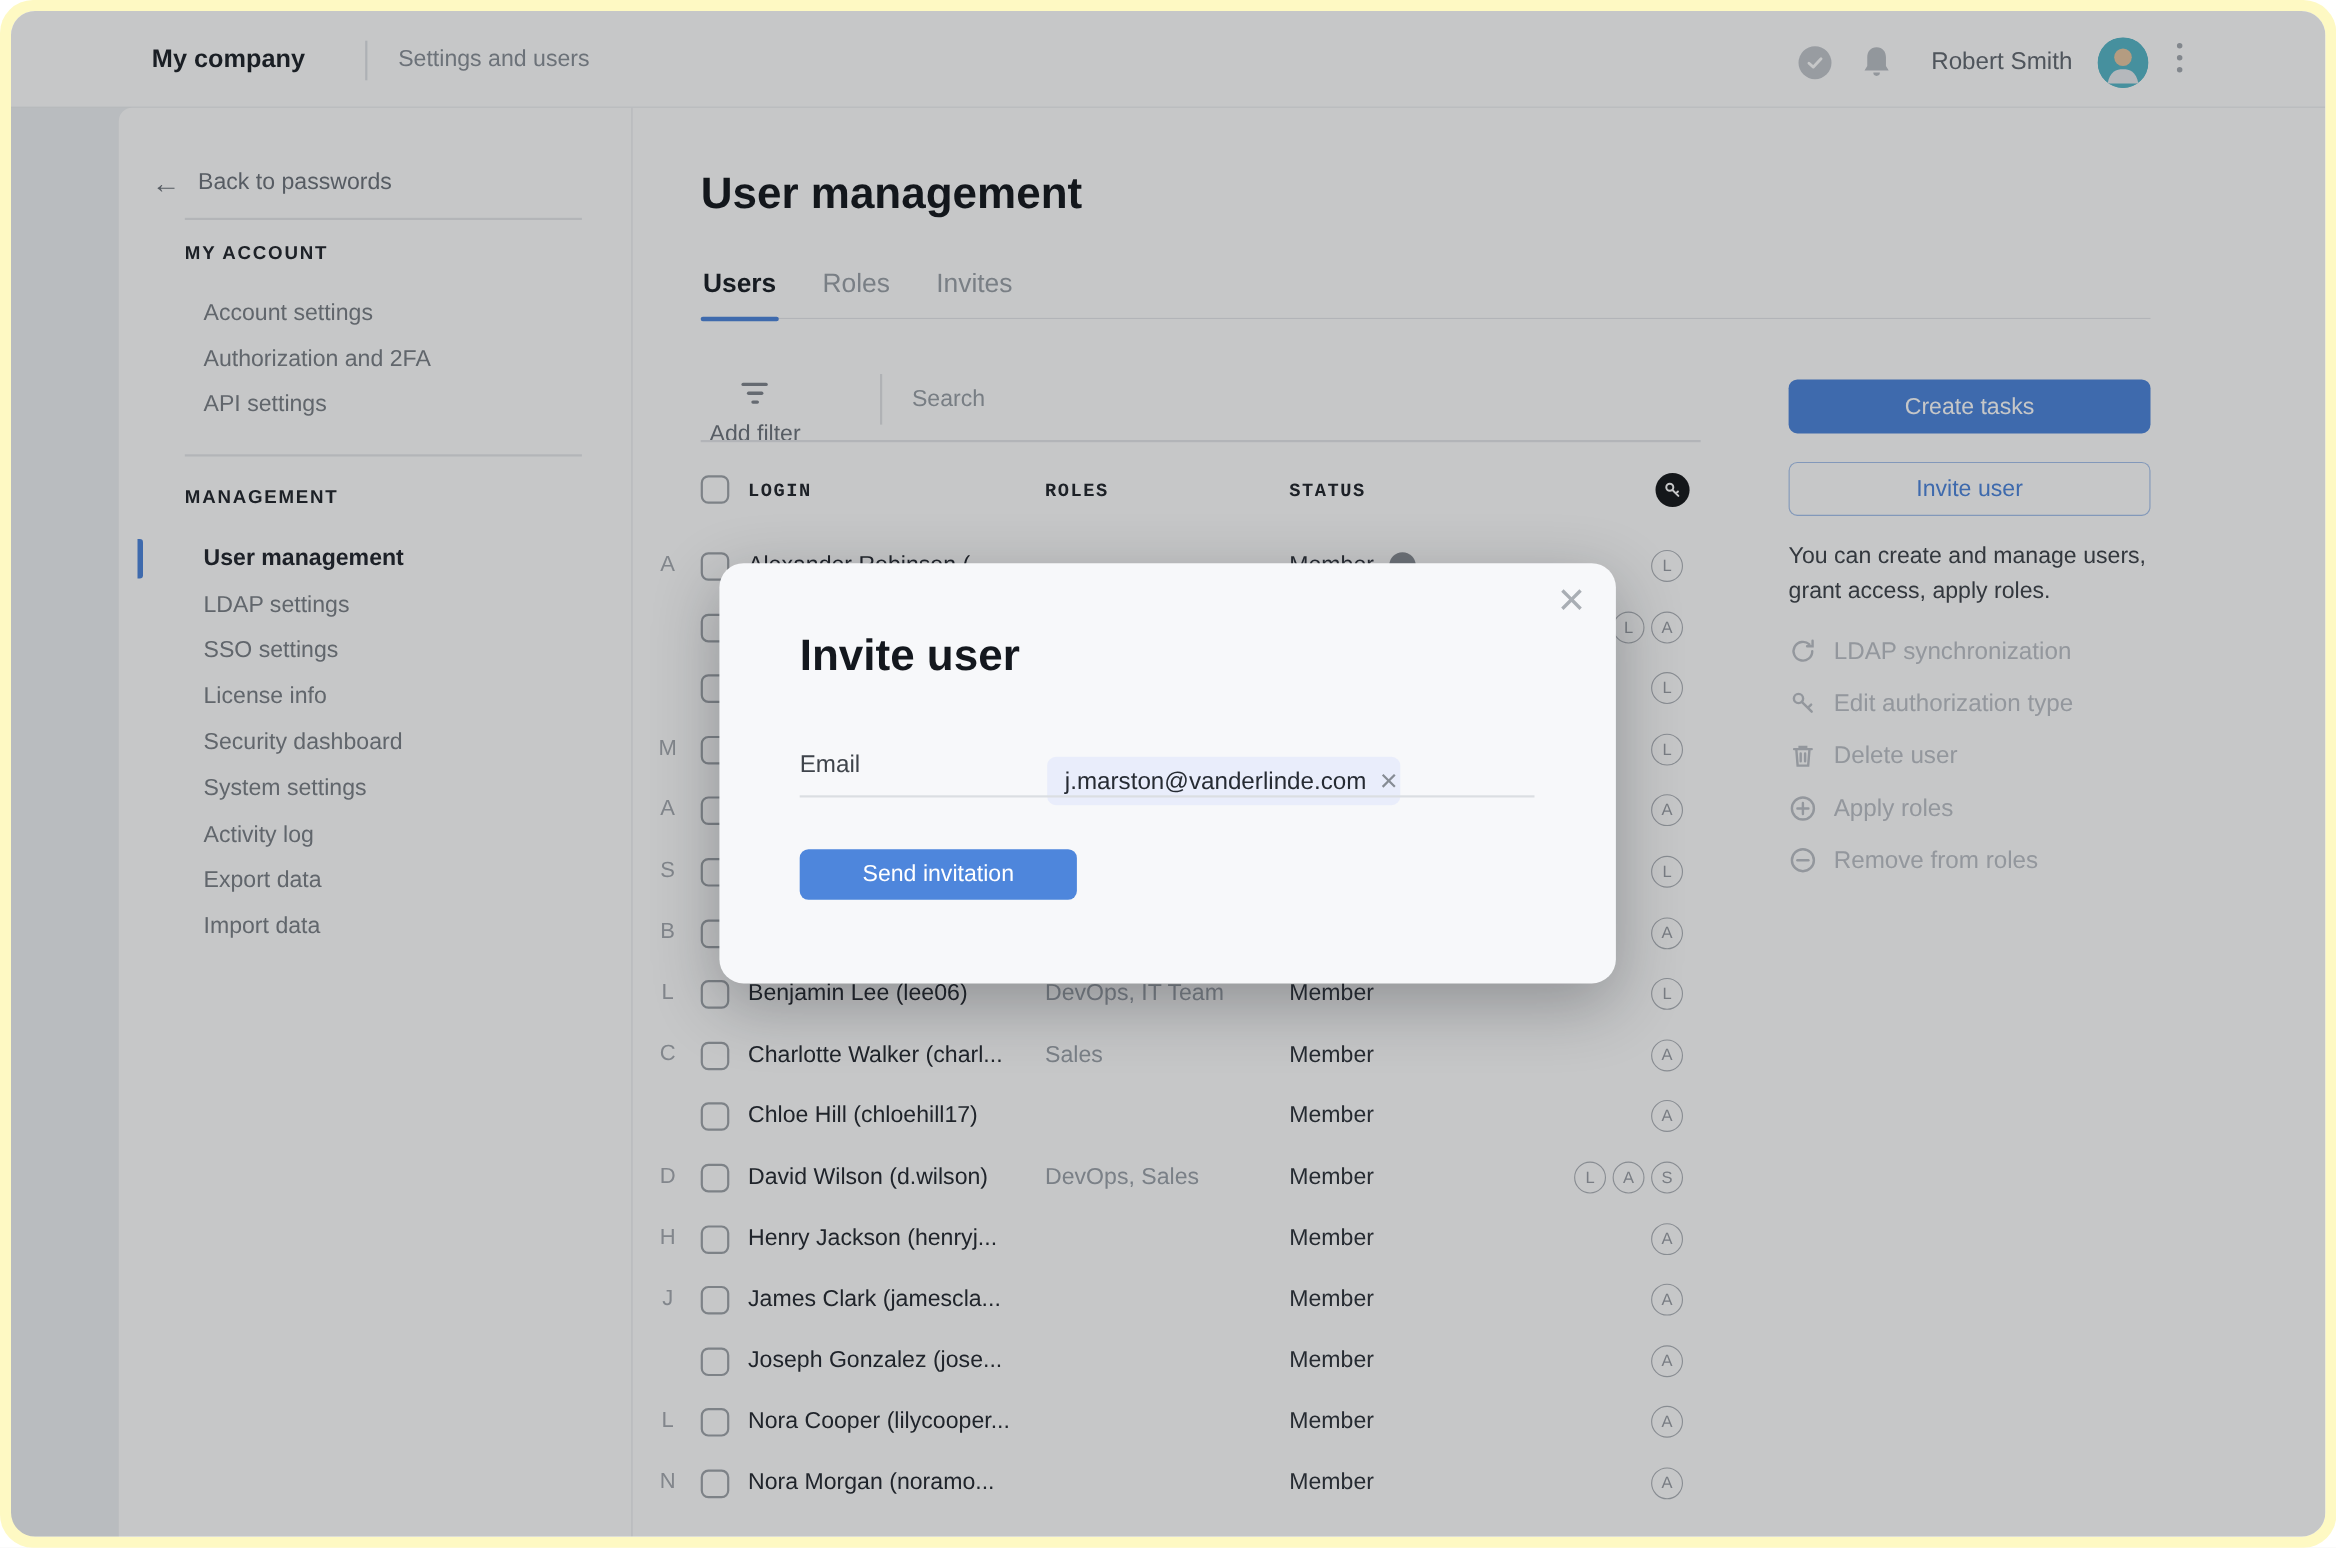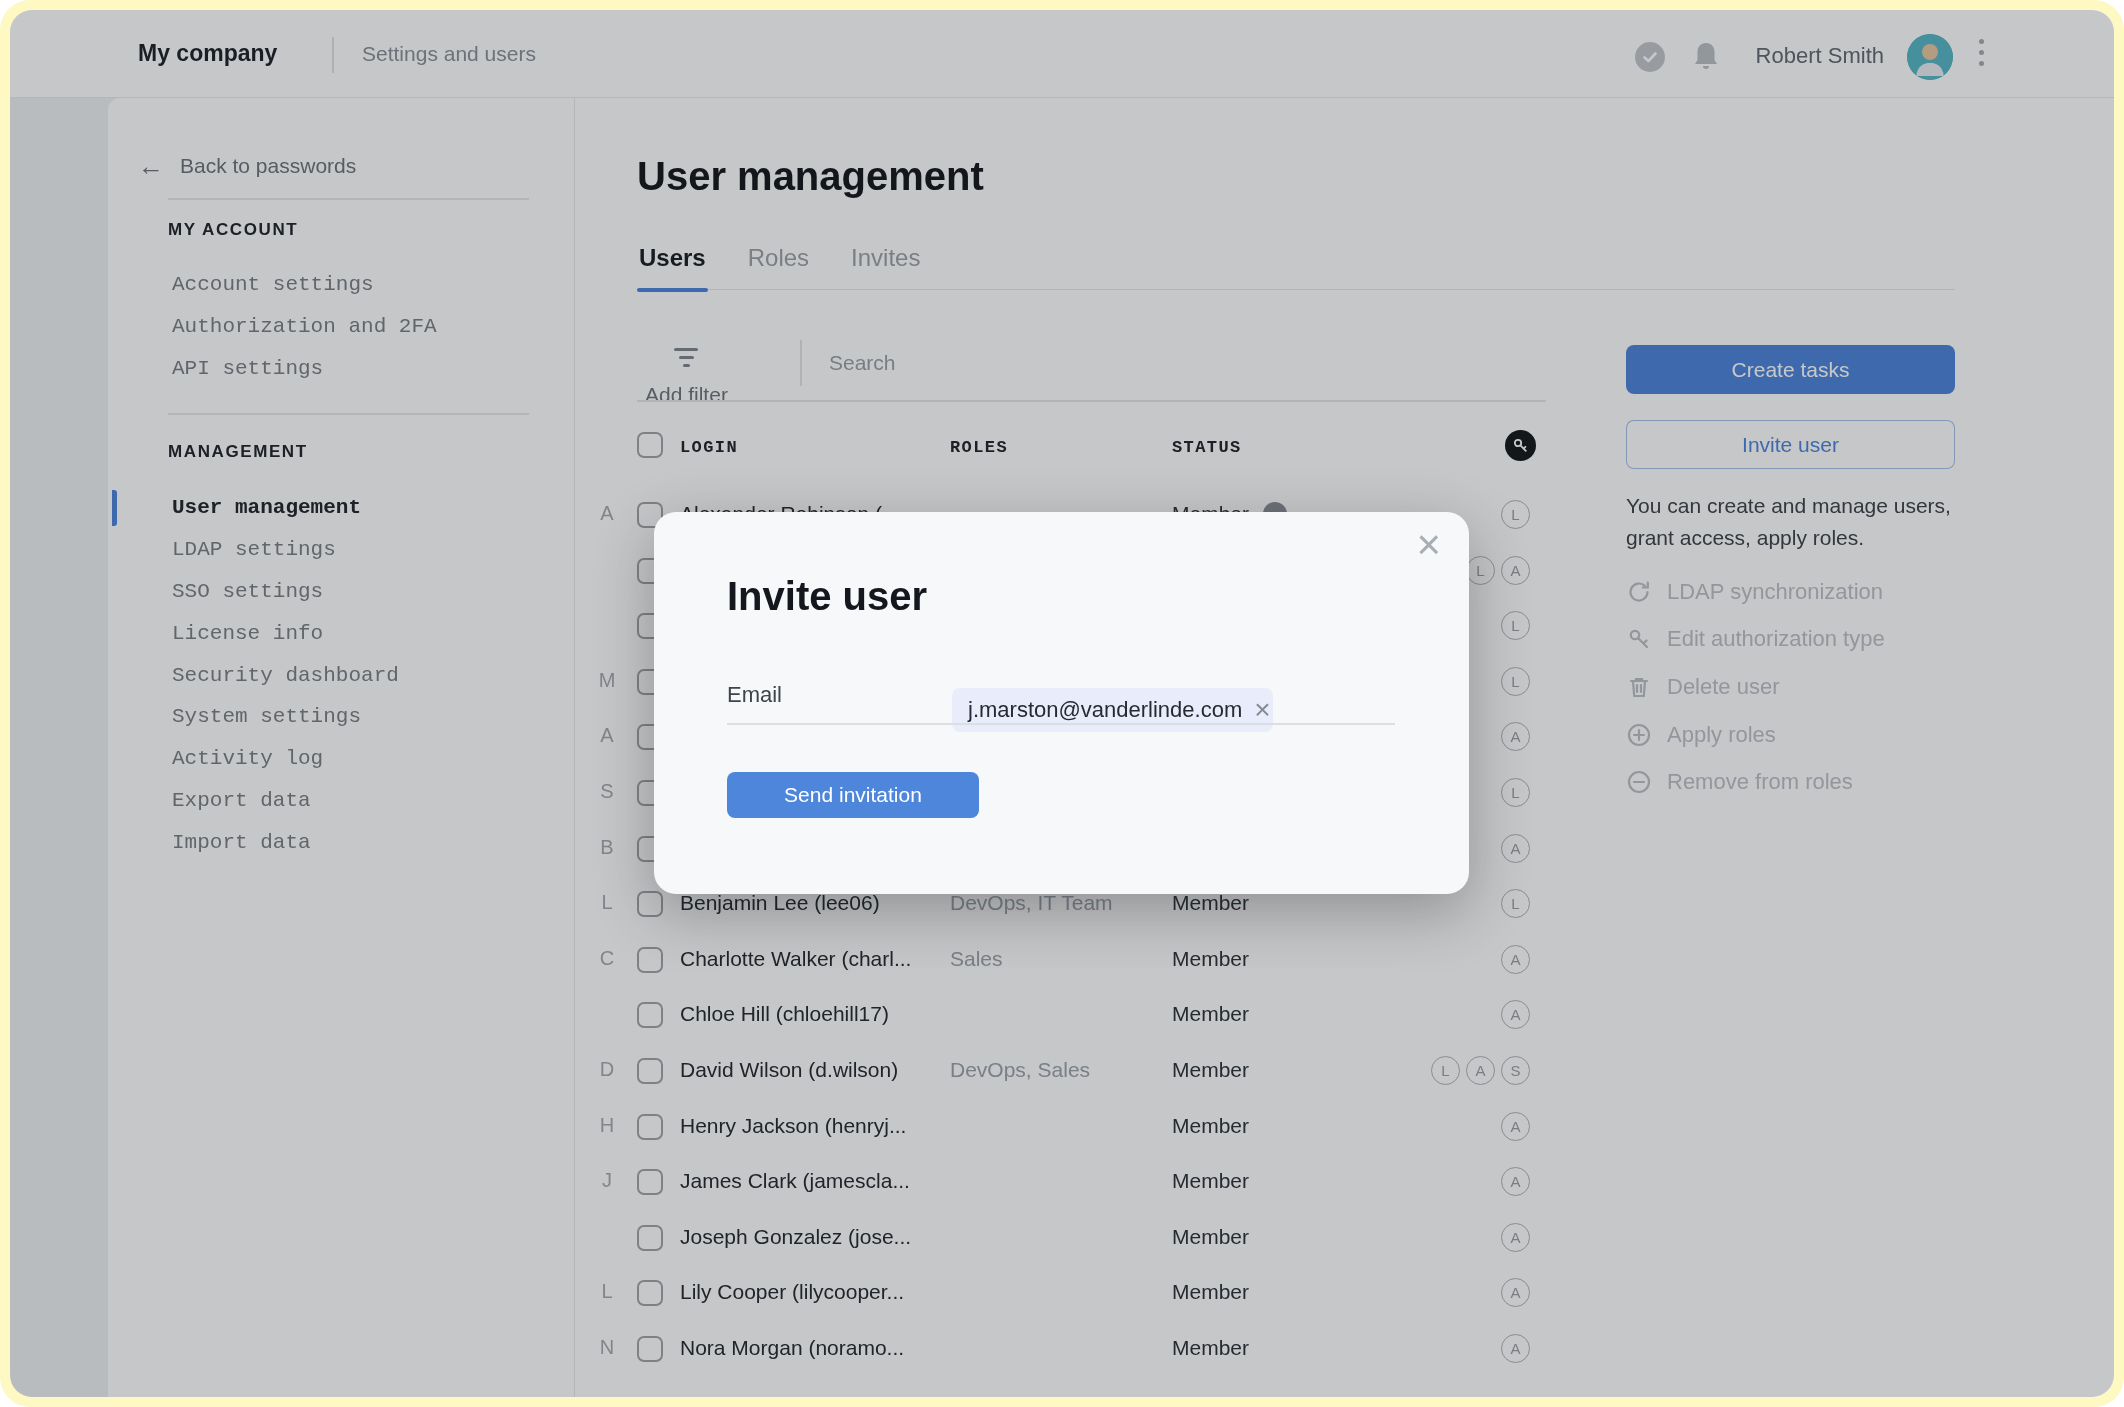--- a/index.html
+++ b/index.html
@@ -21,21 +21,21 @@
 
   
   .card { position:absolute; left:98px; top:88px; right:0; bottom:0; background:#FFFFFF; border-top-left-radius:12px; }
 
   
   .sidebar { position:absolute; left:0; top:0; width:467px; height:100%; border-right:1.5px solid #E8EAED; }
   .back-link { position:absolute; left:30px; top:56px; display:flex; align-items:center; gap:16px; color:#6E747C; font-size:21px; cursor:pointer; }
   .back-arrow { font-size:26px; line-height:20px; color:#6E747C; }
   .sb-div { position:absolute; left:60px; right:45px; height:1.5px; background:#E6E8EB; }
   .sb-title { position:absolute; left:60px; font-size:17px; font-weight:700; letter-spacing:1.6px; color:#22262D; }
-  .sb-list { position:absolute; left:4px; right:0;font-family:Liberation Mono, monospace; }
+  .sb-list { position:absolute; left:17px; right:0; }
   .sb-item { position:relative; height:41.8px; display:flex; align-items:center; padding-left:60px; font-size:21px; color:#7B8087; cursor:pointer; }
   .sb-item.active { color:#23272E; font-weight:700; }
   .sb-item.active::before { content:""; position:absolute; left:0; top:3px; bottom:3px; width:5px; background:#4E86DC; border-radius:0 3px 3px 0; }
 
   
   .page-title { position:absolute; left:529px; top:56px; font-size:40px; font-weight:700; color:#15191F; }
   .tabs { position:absolute; left:529px; top:138px; width:1318px; height:54px; border-bottom:1.5px solid #E5E7EA; display:flex; gap:38px; }
   .tab { position:relative; font-size:24px; color:#9BA1A8; font-weight:500; padding:8px 2px 0 2px; cursor:pointer; }
   .tab.active { color:#1B2026; font-weight:700; }
   .tab.active::after { content:""; position:absolute; left:0; right:0; bottom:-2.5px; height:4px; background:#4E86DC; border-radius:2px; }
@@ -362,21 +362,21 @@
             <div class="row-status">
               <span>Member</span>
             </div>
             <div class="row-auth">
               <div class="auth-circle">A</div>
             </div>
           </div>
           <div class="row">
             <div class="row-letter">L</div>
             <div class="checkbox"></div>
-            <div class="row-login">Lily Cooper (lilycooper...</div>
+            <div class="row-login">Nora Cooper (lilycooper...</div>
             <div class="row-roles"></div>
             <div class="row-status">
               <span>Member</span>
             </div>
             <div class="row-auth">
               <div class="auth-circle">A</div>
             </div>
           </div>
           <div class="row">
             <div class="row-letter">N</div>

